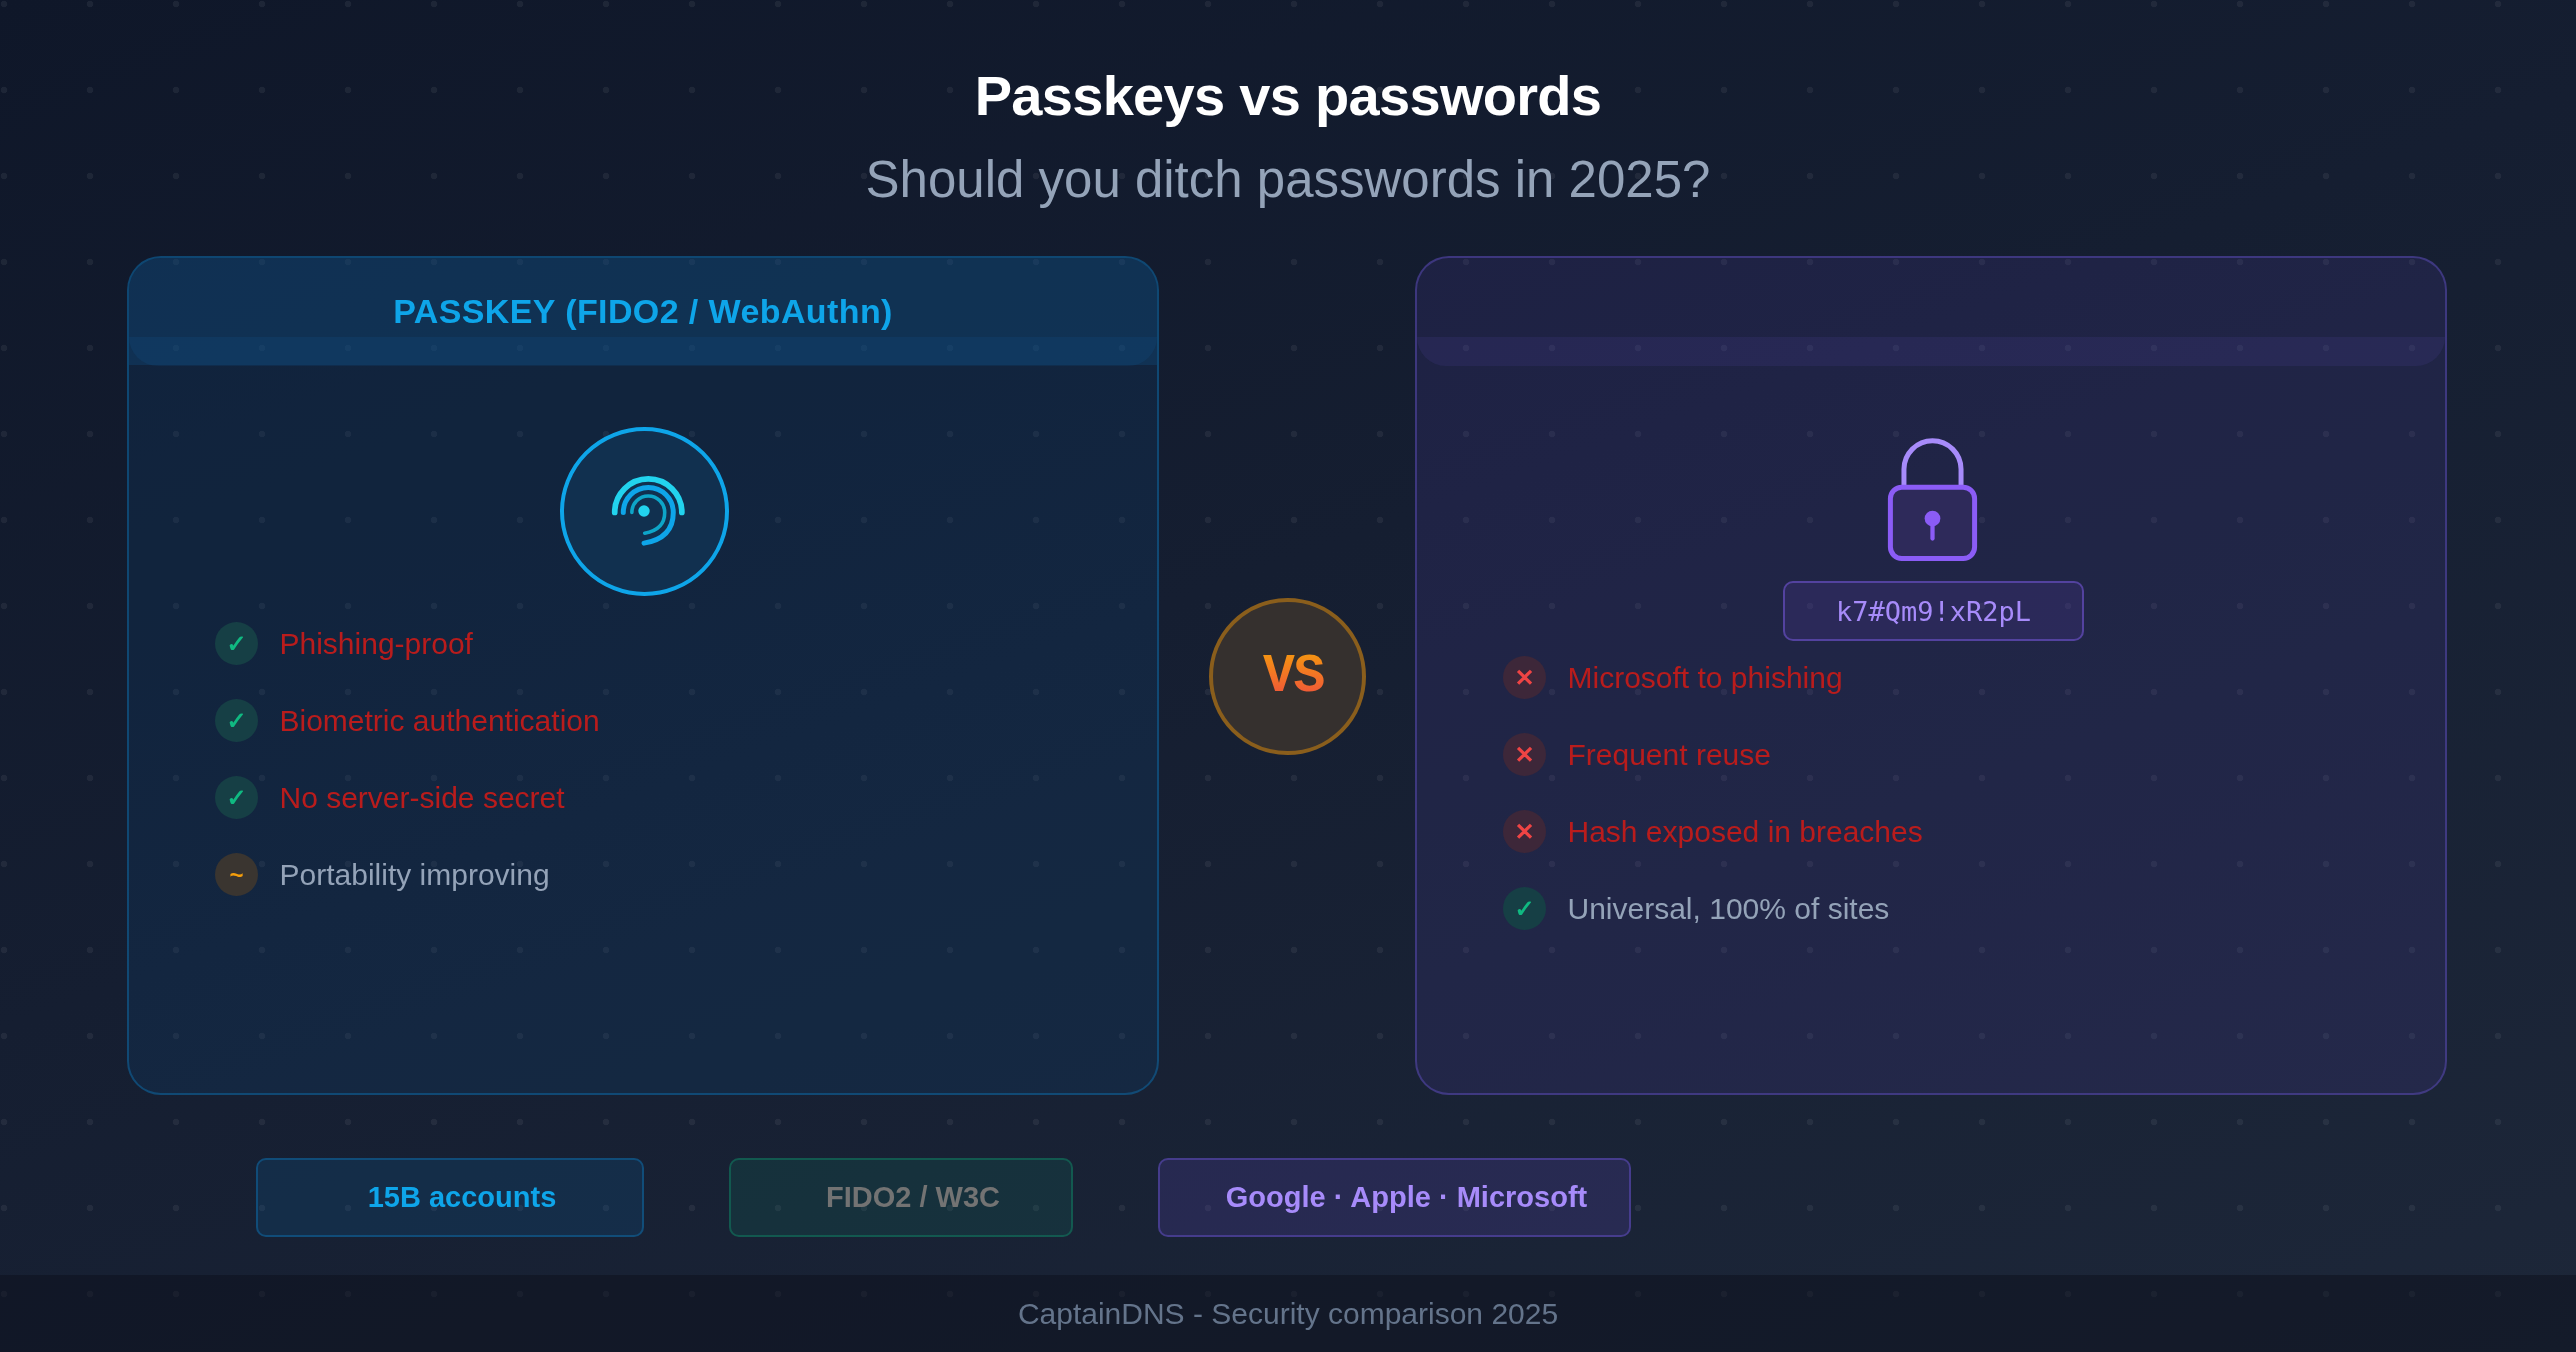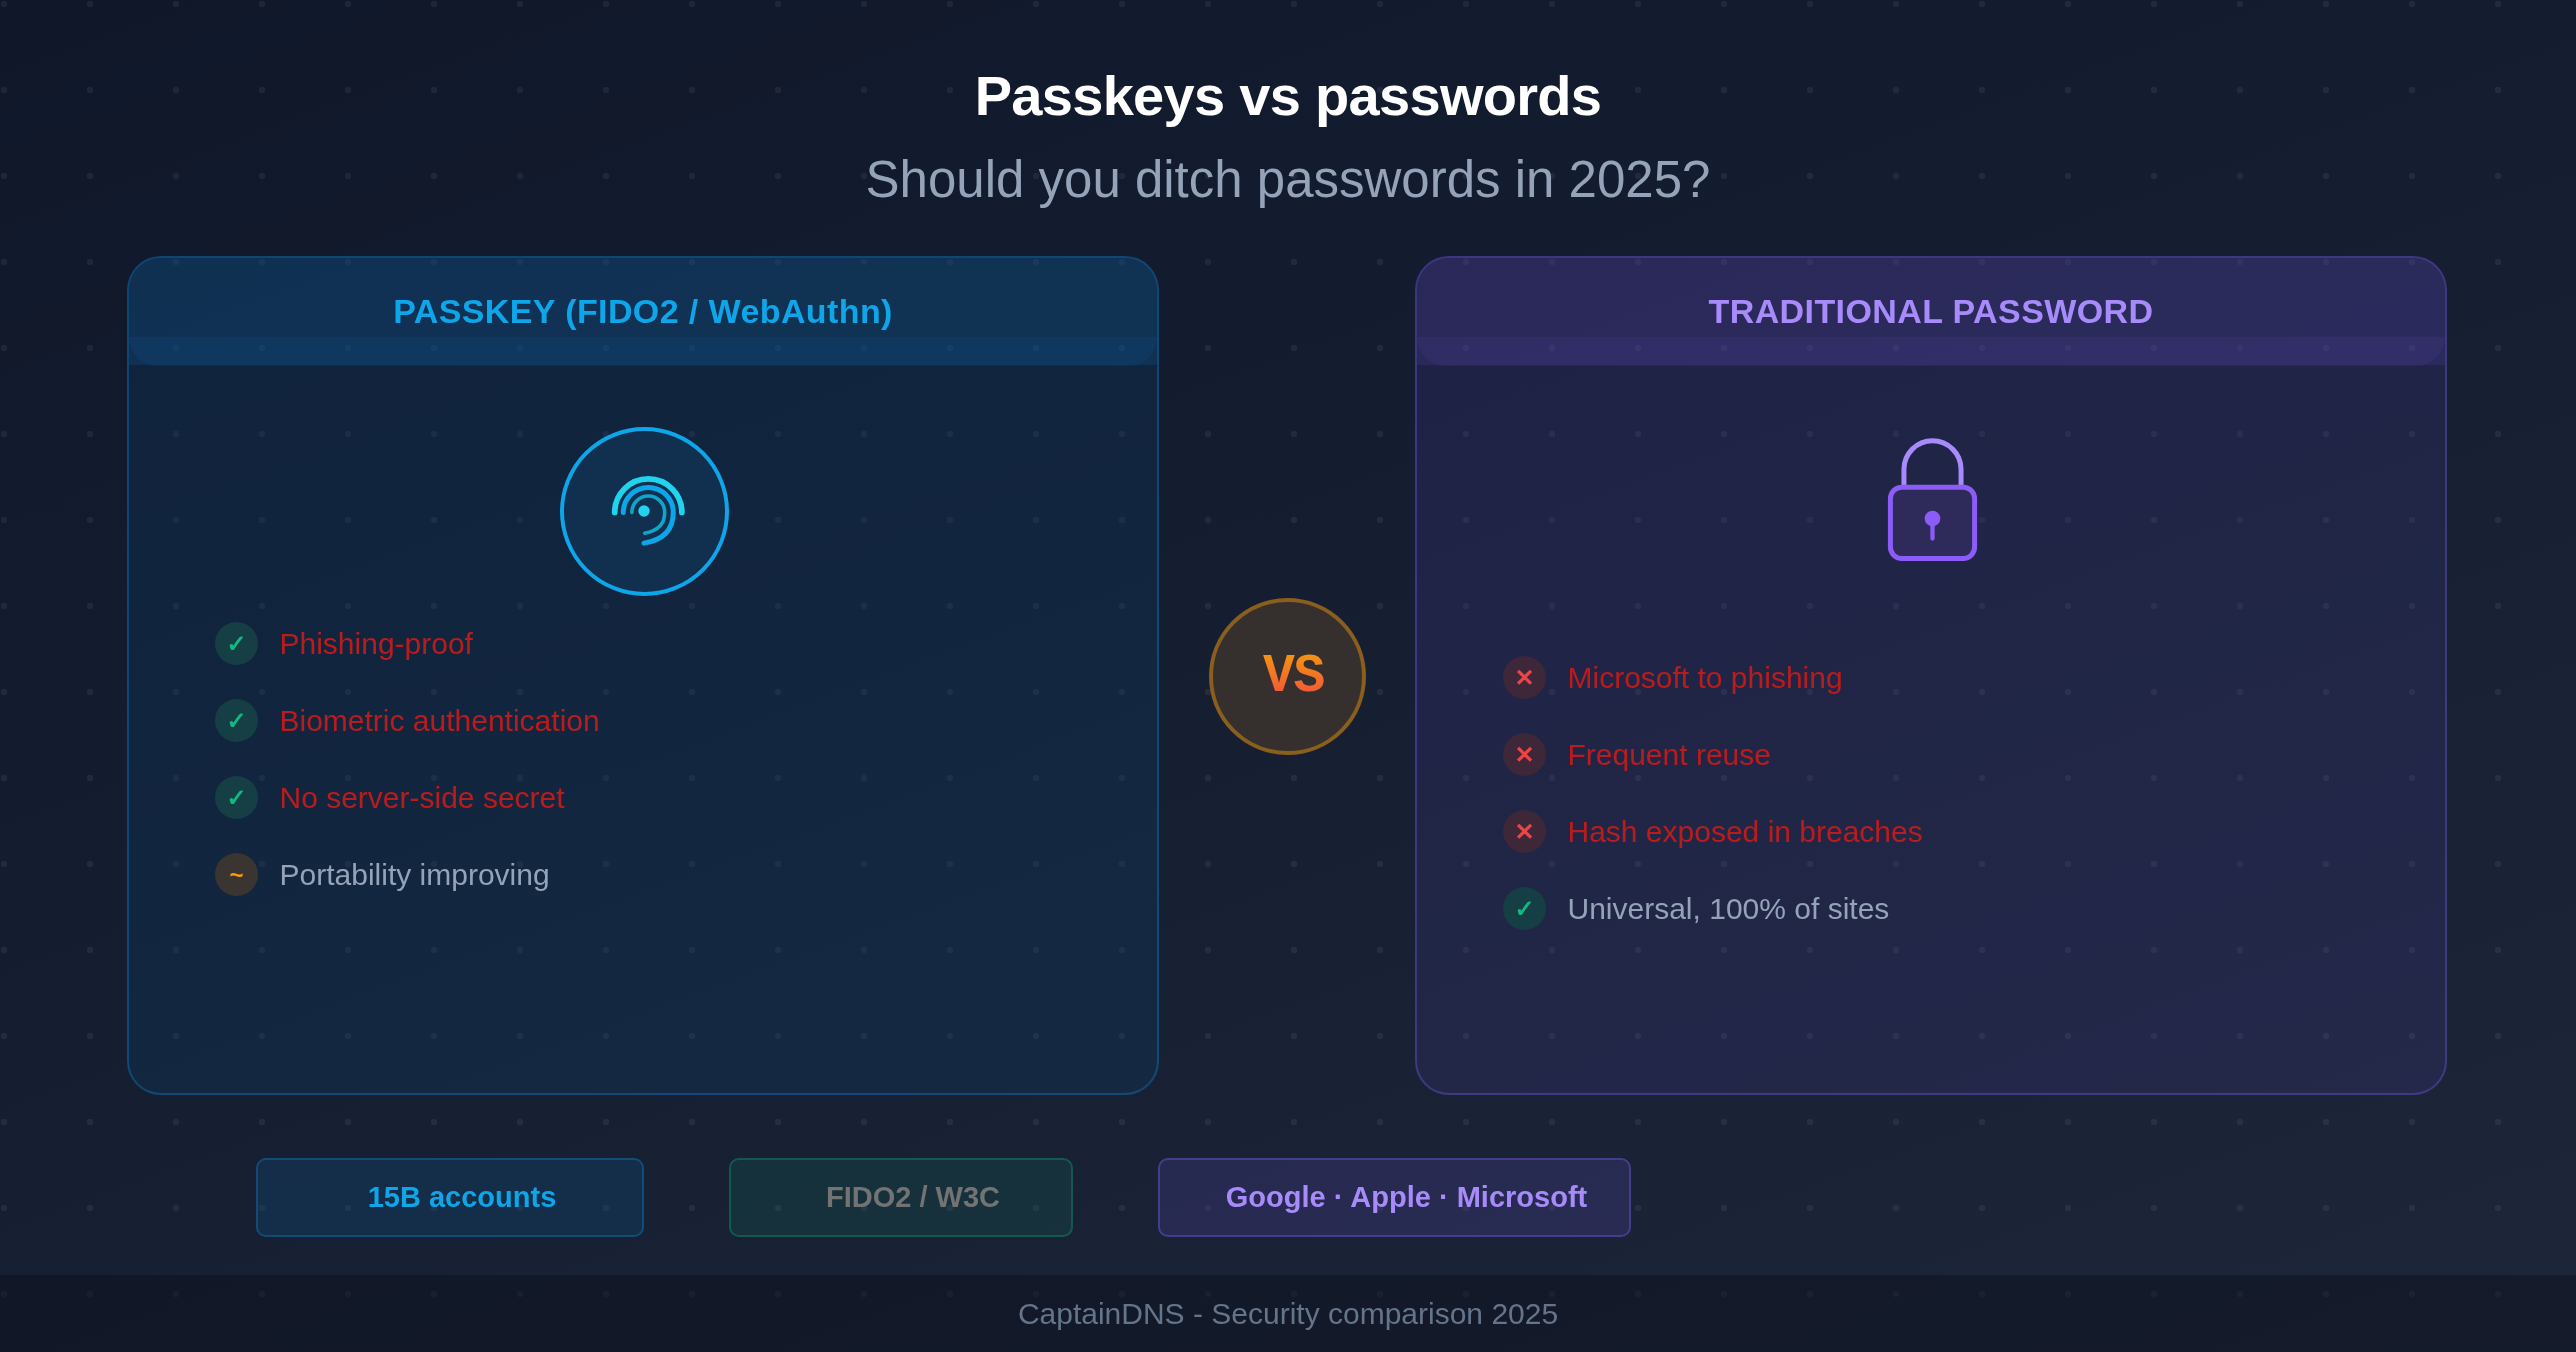--- a/index.html
+++ b/index.html
@@ -138,30 +138,30 @@
     </div>
   </div>
 </div>
 
 <div class="vs">
   <span>VS</span>
 </div>
 
 <div class="card right">
   <div class="card-head-stripe"></div>
-  <div class="card-head">TRADITIONAL PASSWORD</div>
 
   <div class="lock">
     <svg width="137" height="136" viewBox="0 0 192 190">
       <path d="M 56 68 L 56 45 A 40 40 0 0 1 136 45 L 136 68" fill="none" stroke="#a78bfa" stroke-width="7" stroke-linecap="round"></path>
       <rect x="37" y="70" width="118" height="100" rx="16" fill="#2e2a5a" stroke="#8b5cf6" stroke-width="7"></rect>
       <circle cx="96" cy="114" r="11" fill="#8b5cf6"></circle>
       <line x1="96" y1="118" x2="96" y2="142" stroke="#8b5cf6" stroke-width="6" stroke-linecap="round"></line>
     </svg>
   </div>
+  <div class="pw-box">k7#Qm9!xR2pL</div>
 
   <div class="list">
     <div class="item">
       <span class="badge-ic ic-cross">✕</span>
       <span class="item-text">Microsoft to phishing</span>
     </div>
     <div class="item">
       <span class="badge-ic ic-cross">✕</span>
       <span class="item-text">Frequent reuse</span>
     </div>

